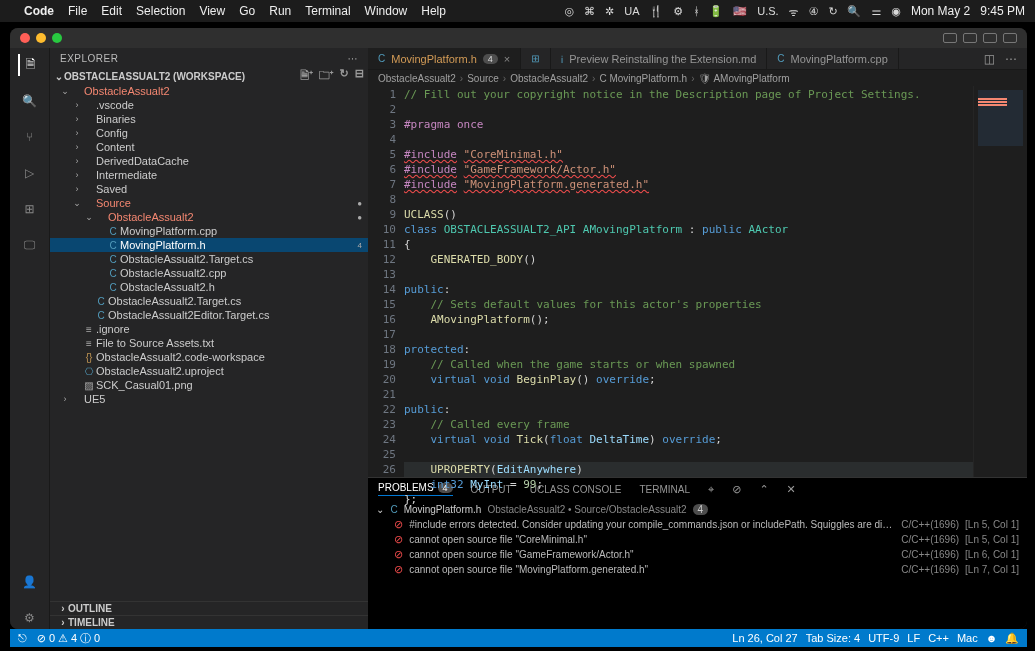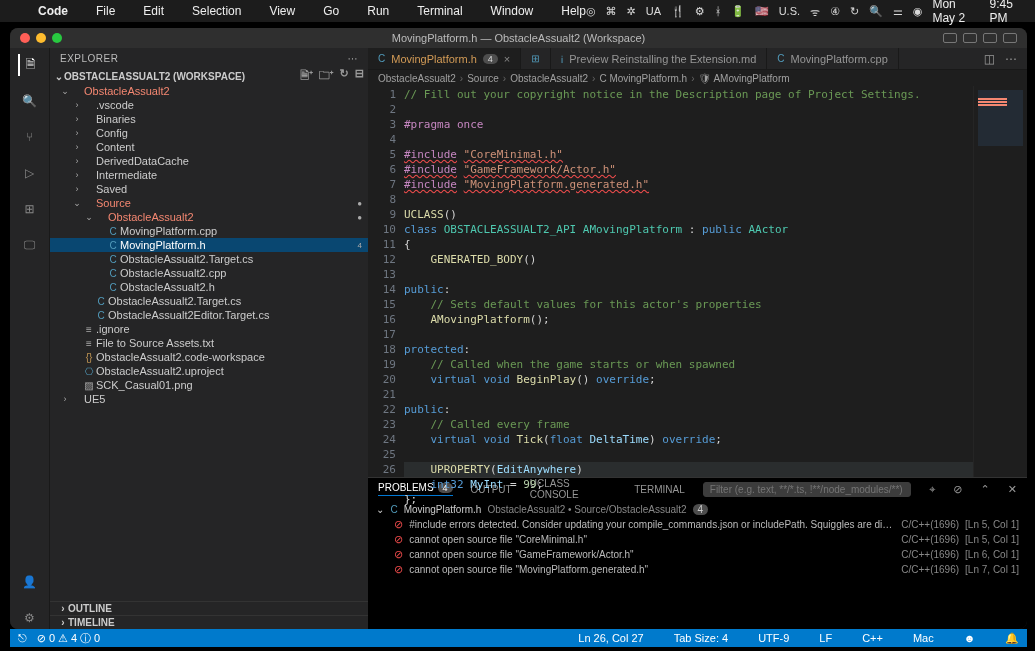--- a/index.html
+++ b/index.html
@@ -16,21 +16,21 @@
 
 .macbar {
   height: 22px;
   background: #1c1c1c;
   display: flex;
   align-items: center;
   padding: 0 10px;
   color: #eee;
   font-size: 12px;
 }
-.macbar .left { display: flex; align-items: center; gap: 28px; }
+.macbar .left { display: flex; align-items: center; gap: 14px; }
 .macbar .left .appname { font-weight: 600; }
 .macbar .right { margin-left: auto; display: flex; align-items: center; gap: 10px; }
 .macbar .apple { font-size: 14px; }
 .tray-icon { font-size: 11px; opacity: .9; }
 
 
 .window {
   position: absolute;
   left: 10px; right: 8px; top: 28px; bottom: 22px;
   background: #1e1e1e;
@@ -244,21 +244,21 @@
   left: 10px; right: 8px; bottom: 4px;
   height: 18px;
   background: #007acc;
   color: #fff;
   display: flex; align-items: center;
   font-size: 11px;
   padding: 0 8px;
   gap: 10px;
 }
 .statusbar .left { display: flex; gap: 10px; }
-.statusbar .right { margin-left: auto; display: flex; gap: 30px; }
+.statusbar .right { margin-left: auto; display: flex; gap: 8px; }
 .sb-item { display: flex; align-items: center; gap: 3px; }
 </style>
 </head>
 <body>
 
 <div class="macbar">
   <div class="left">
     <span class="apple"></span>
     <span class="appname">Code</span>
     <span>File</span>
@@ -293,21 +293,20 @@
   </div>
 </div>
 
 <div class="window">
   <div class="titlebar">
     <div class="tb-dots">
       <div class="dot red"></div>
       <div class="dot yellow"></div>
       <div class="dot green"></div>
     </div>
-    <div class="tb-title">MovingPlatform.h — ObstacleAssualt2 (Workspace)</div>
     <div class="tb-right">
       <span class="tb-icon"></span>
       <span class="tb-icon"></span>
       <span class="tb-icon"></span>
       <span class="tb-icon"></span>
     </div>
   </div>
 
   <div class="main">
 
@@ -546,21 +545,20 @@
       </div>
 
       <div class="panel">
         <div class="panel-tabs">
           <span class="pt active">
             <span>PROBLEMS</span><span class="pbadge">4</span>
           </span>
           <span class="pt">OUTPUT</span>
           <span class="pt">UCLASS CONSOLE</span>
           <span class="pt">TERMINAL</span>
-          <input class="filter" placeholder="Filter (e.g. text, **/*.ts, !**/node_modules/**)" style="">
           <span class="picon">⌖</span>
           <span class="picon">⊘</span>
           <span class="picon">⌃</span>
           <span class="picon">✕</span>
         </div>
         <div class="problems-body" id="problems">
             <div class="prob-file">
               <span>⌄</span>
               <span class="file-c">C</span>
               <span>MovingPlatform.h</span>

